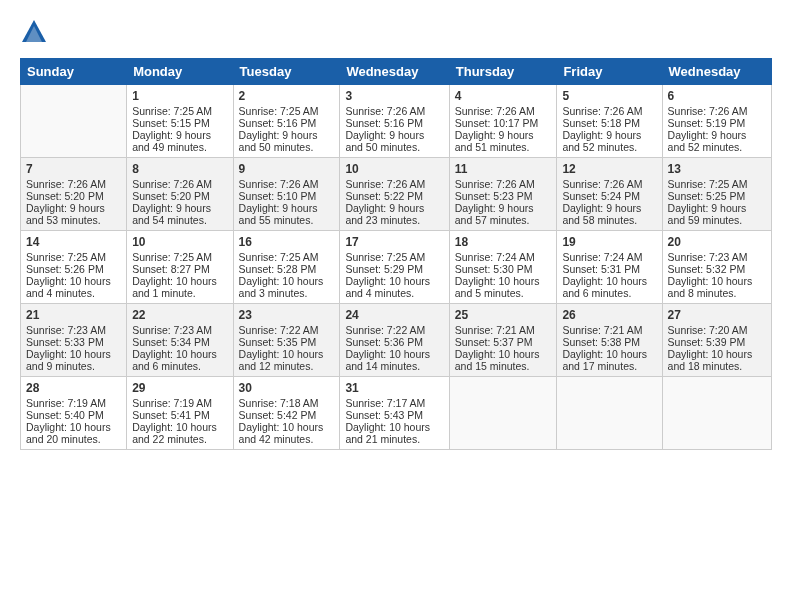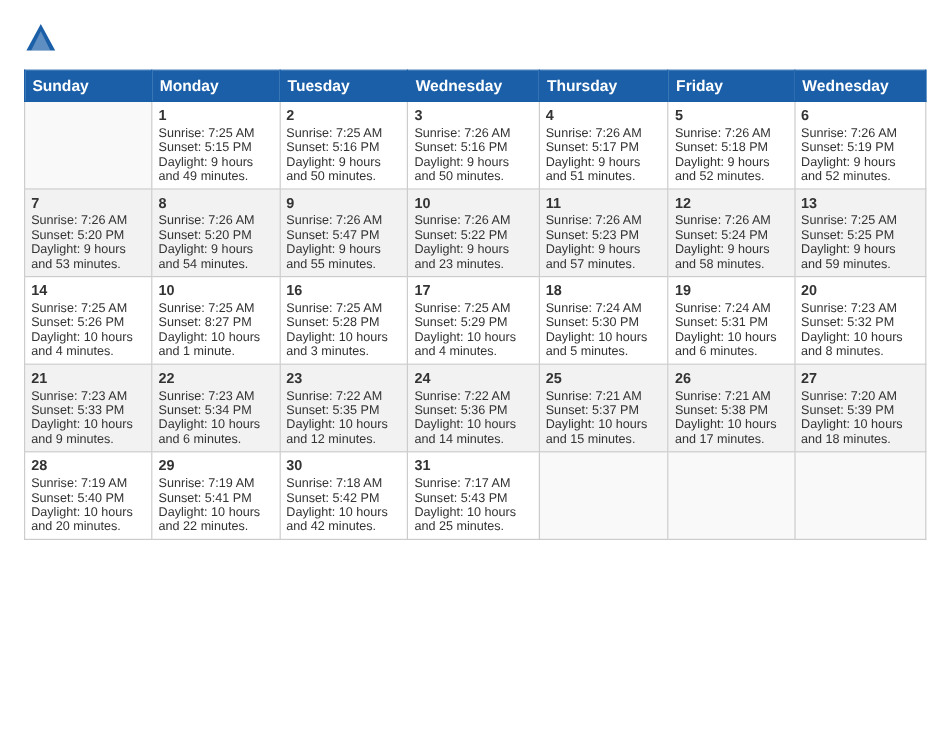--- a/index.html
+++ b/index.html
@@ -148,21 +148,21 @@
           <td class="row-white">
             <span class="day-num">3</span>
             <div>Sunrise: 7:26 AM</div>
             <div>Sunset: 5:16 PM</div>
             <div>Daylight: 9 hours</div>
             <div>and 50 minutes.</div>
           </td>
           <td class="row-white">
             <span class="day-num">4</span>
             <div>Sunrise: 7:26 AM</div>
-            <div>Sunset: 5:17 PM</div>
+            <div>Sunset: 10:17 PM</div>
             <div>Daylight: 9 hours</div>
             <div>and 51 minutes.</div>
           </td>
           <td class="row-white">
             <span class="day-num">5</span>
             <div>Sunrise: 7:26 AM</div>
             <div>Sunset: 5:18 PM</div>
             <div>Daylight: 9 hours</div>
             <div>and 52 minutes.</div>
           </td>
@@ -185,21 +185,21 @@
           <td class="row-shade">
             <span class="day-num">8</span>
             <div>Sunrise: 7:26 AM</div>
             <div>Sunset: 5:20 PM</div>
             <div>Daylight: 9 hours</div>
             <div>and 54 minutes.</div>
           </td>
           <td class="row-shade">
             <span class="day-num">9</span>
             <div>Sunrise: 7:26 AM</div>
-            <div>Sunset: 5:47 PM</div>
+            <div>Sunset: 5:10 PM</div>
             <div>Daylight: 9 hours</div>
             <div>and 55 minutes.</div>
           </td>
           <td class="row-shade">
             <span class="day-num">10</span>
             <div>Sunrise: 7:26 AM</div>
             <div>Sunset: 5:22 PM</div>
             <div>Daylight: 9 hours</div>
             <div>and 23 minutes.</div>
           </td>
@@ -347,21 +347,21 @@
             <div>Sunrise: 7:18 AM</div>
             <div>Sunset: 5:42 PM</div>
             <div>Daylight: 10 hours</div>
             <div>and 42 minutes.</div>
           </td>
           <td class="row-white">
             <span class="day-num">31</span>
             <div>Sunrise: 7:17 AM</div>
             <div>Sunset: 5:43 PM</div>
             <div>Daylight: 10 hours</div>
-            <div>and 25 minutes.</div>
+            <div>and 21 minutes.</div>
           </td>
           <td class="row-white empty"></td>
           <td class="row-white empty"></td>
           <td class="row-white empty"></td>
         </tr>
       </tbody>
   </table>
 </div>
 
 </body></html>

